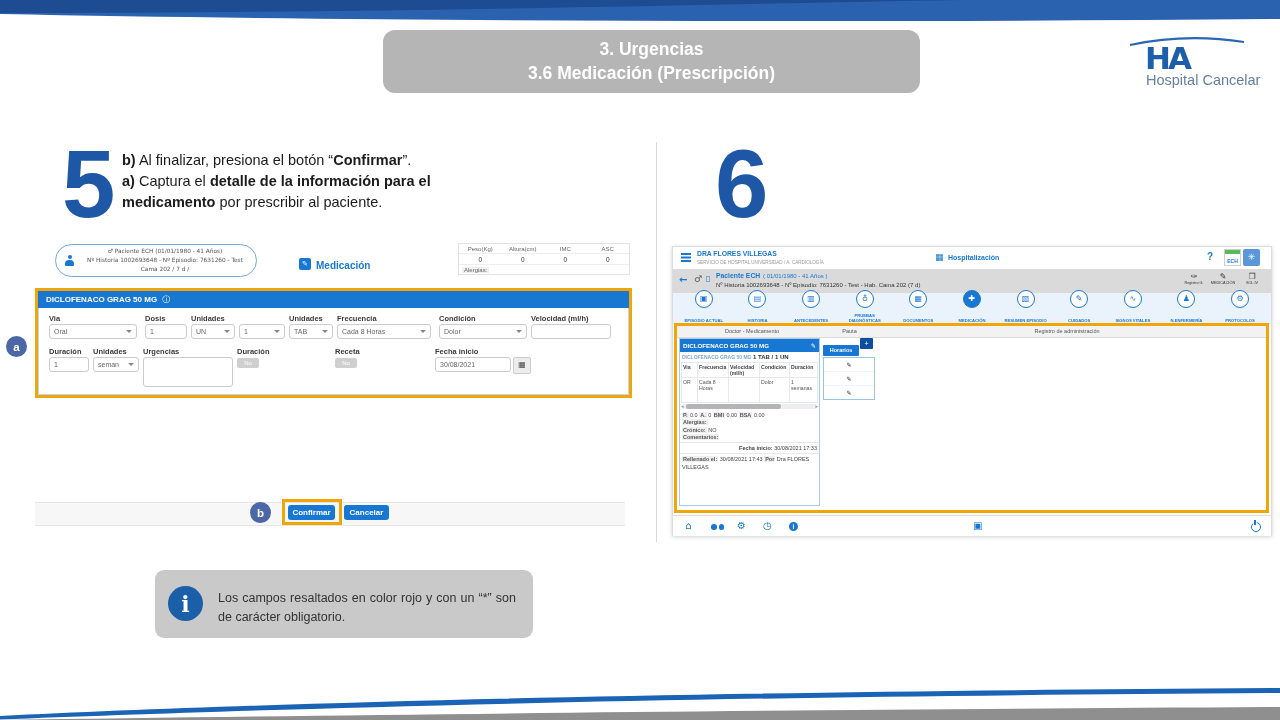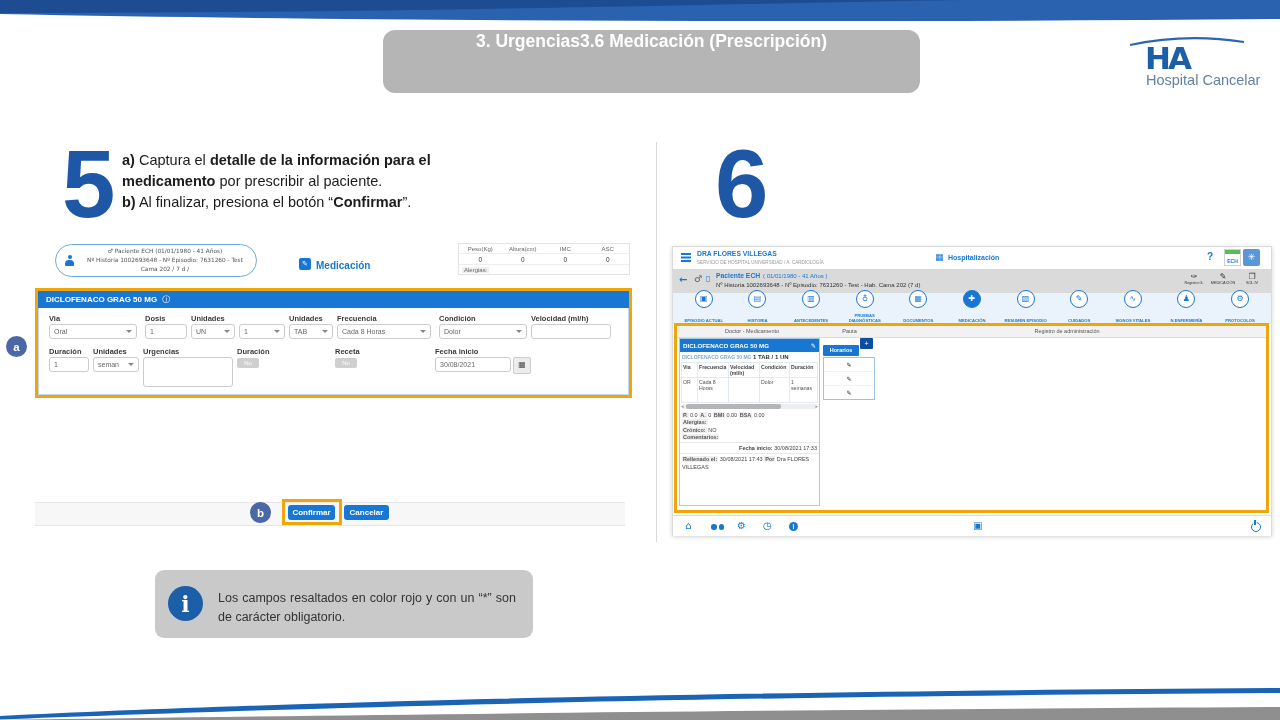--- a/index.html
+++ b/index.html
@@ -4,21 +4,21 @@
 <style>
   html,body{margin:0;padding:0;background:#ffffff;}
   .page{position:relative;width:1280px;height:720px;overflow:hidden;background:#fff;
         font-family:"Liberation Sans",sans-serif;}
   .abs{position:absolute;}
   .glyph{font-family:"DejaVu Sans","Liberation Sans",sans-serif;}
 
   
   .title-box{left:383px;top:30px;width:537px;height:63px;background:#b5b5b5;border-radius:12px;
              color:#fff;font-weight:bold;font-size:17.5px;text-align:center;line-height:1.35;
-             display:flex;flex-direction:row;justify-content:center;}
+             display:flex;flex-direction:column;justify-content:center;}
   .logo-mono{left:1145px;top:40px;font-size:31px;font-weight:bold;color:#1c5fa8;letter-spacing:-3px;}
   .logo-name{left:1146px;top:72px;font-size:14.5px;color:#64819f;}
 
   
   .bignum{font-size:96px;line-height:0.82;font-weight:bold;color:#1e57a6;}
   .steptext{font-size:14.5px;color:#1c1c1c;line-height:1.45;}
   .mark{width:21px;height:21px;border-radius:50%;background:#4b67a6;color:#fff;font-size:11.5px;
         font-weight:bold;display:flex;align-items:center;justify-content:center;}
 
   .vdiv{left:656px;top:142px;width:1px;height:400px;background:#d9d9d9;}
@@ -164,24 +164,24 @@
     <path d="M2,12 Q58,0 116,9" fill="none" stroke="#2a67b0" stroke-width="2.2"></path>
   </svg>
   <div class="abs logo-mono glyph">HA</div>
   <div class="abs logo-name">Hospital Cancelar</div>
 
   <div class="abs vdiv"></div>
 
   <div class="abs bignum" style="left:62px;top:145px;">5</div>
   <div class="abs steptext" style="left:122px;top:150px;width:335px;">
     <div>
+      <b>b)</b><span> Al finalizar, presiona el botón “</span><b>Confirmar</b><span>”.</span>
+    </div>
+    <div>
       <b>a)</b><span> Captura el </span><b>detalle de la información para el medicamento</b><span> por prescribir al paciente.</span>
-    </div>
-    <div>
-      <b>b)</b><span> Al finalizar, presiona el botón “</span><b>Confirmar</b><span>”.</span>
     </div>
   </div>
 
   <div class="abs bignum" style="left:715px;top:145px;">6</div>
 
   <div class="abs pill">
     <span class="person"></span>
     <div class="pill-txt glyph">
       <div>♂  Paciente ECH (01/01/1980 - 41 Años)</div>
       <div>Nº Historia 1002693648 - Nº Episodio: 7631260 - Test</div>

